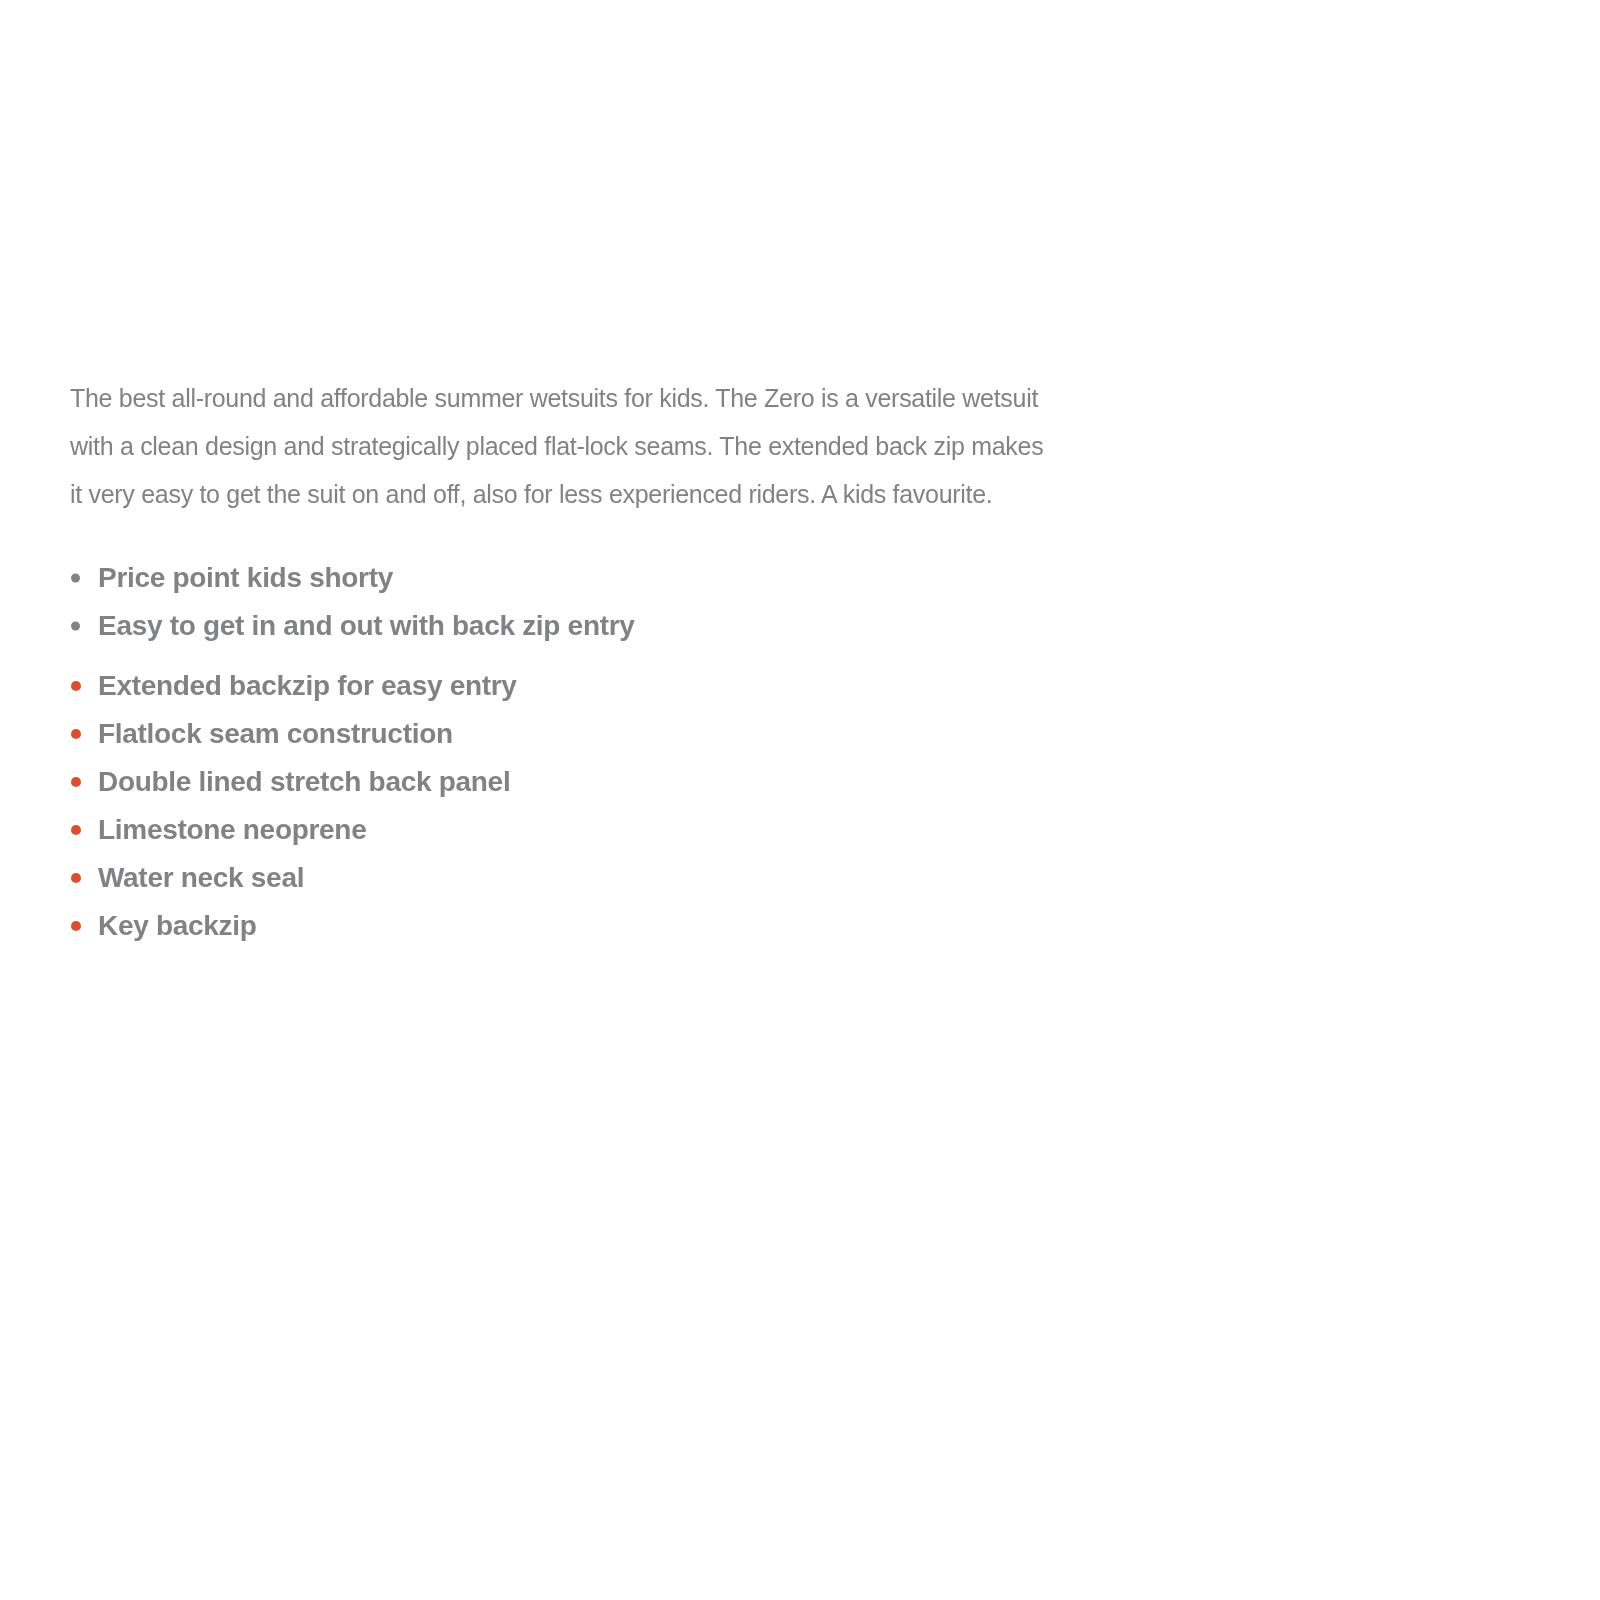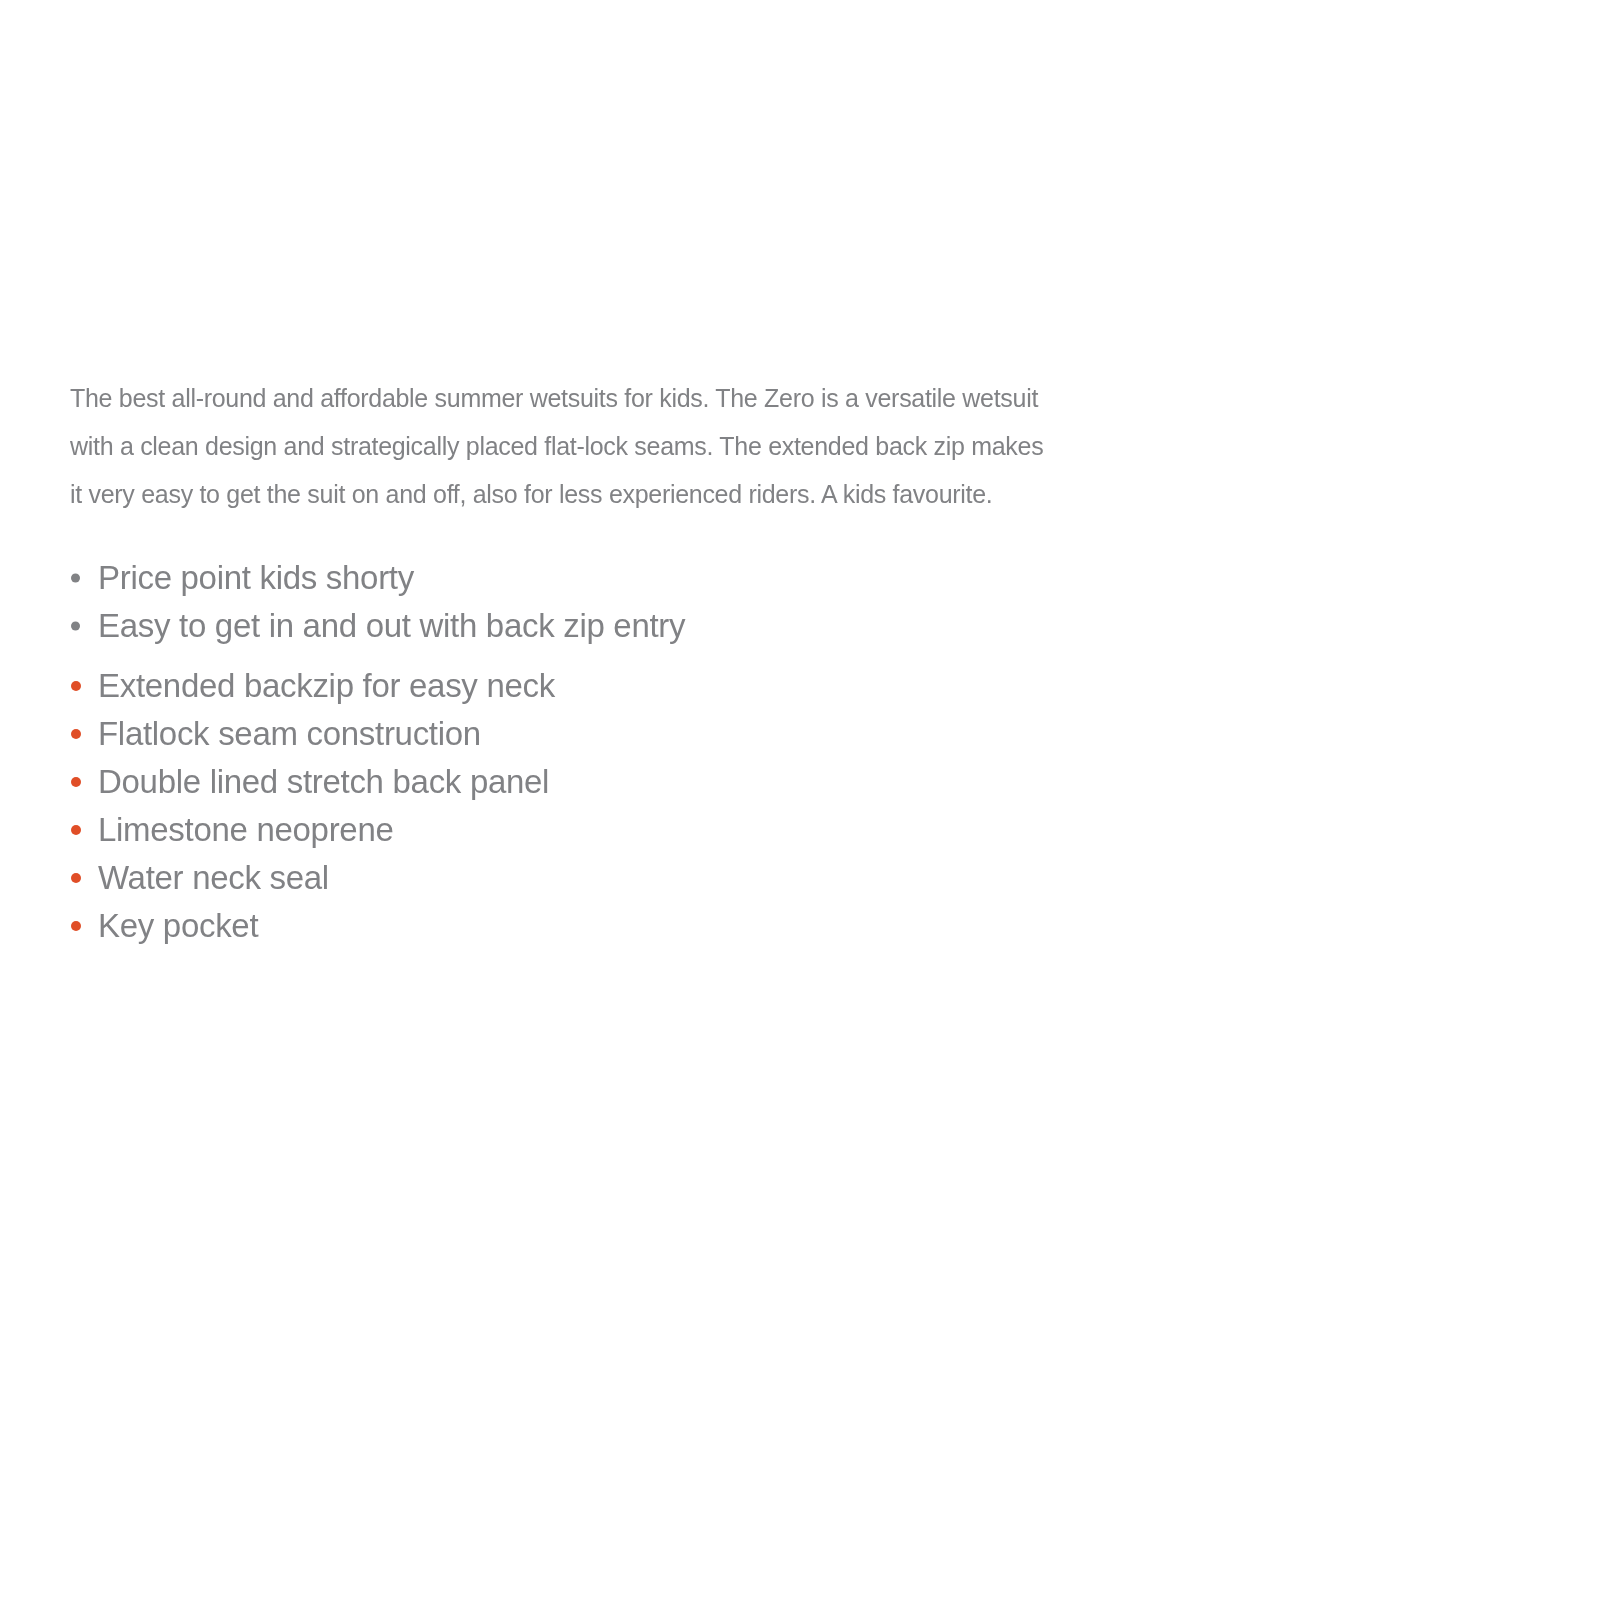--- a/index.html
+++ b/index.html
@@ -34,25 +34,26 @@
   }
   
   ul {
     list-style: none;
     margin: 0;
     padding: 0;
   }
   li {
     position: relative;
     padding-left: 28px;
-    font-size: 33px;
+    font-size: 28px;
     line-height: 48px;
     letter-spacing: -0.3px;
     color: var(--text-gray);
     white-space: nowrap;
+    font-weight: bold;
   }
   li::before {
     content: "";
     position: absolute;
     left: 1px;
     top: 50%;
     transform: translateY(-50%);
     width: 9px;
     height: 9px;
     border-radius: 50%;
@@ -102,29 +103,29 @@
     <ul class="overview-list">
 
         <li class="overview-item">Price point kids shorty</li>
 
         <li class="overview-item">Easy to get in and out with back zip entry</li>
       </ul>
 
 
     <ul class="features-list">
 
-        <li class="feature-item">Extended backzip for easy neck</li>
+        <li class="feature-item">Extended backzip for easy entry</li>
 
         <li class="feature-item">Flatlock seam construction</li>
 
 
         <li class="feature-item">Double lined stretch back panel</li>
 
         <li class="feature-item">Limestone neoprene</li>
 
 
         <li class="feature-item">Water neck seal</li>
 
-        <li class="feature-item">Key pocket</li>
+        <li class="feature-item">Key backzip</li>
       </ul>
 
   </section>
 </div>
 
 </body></html>

